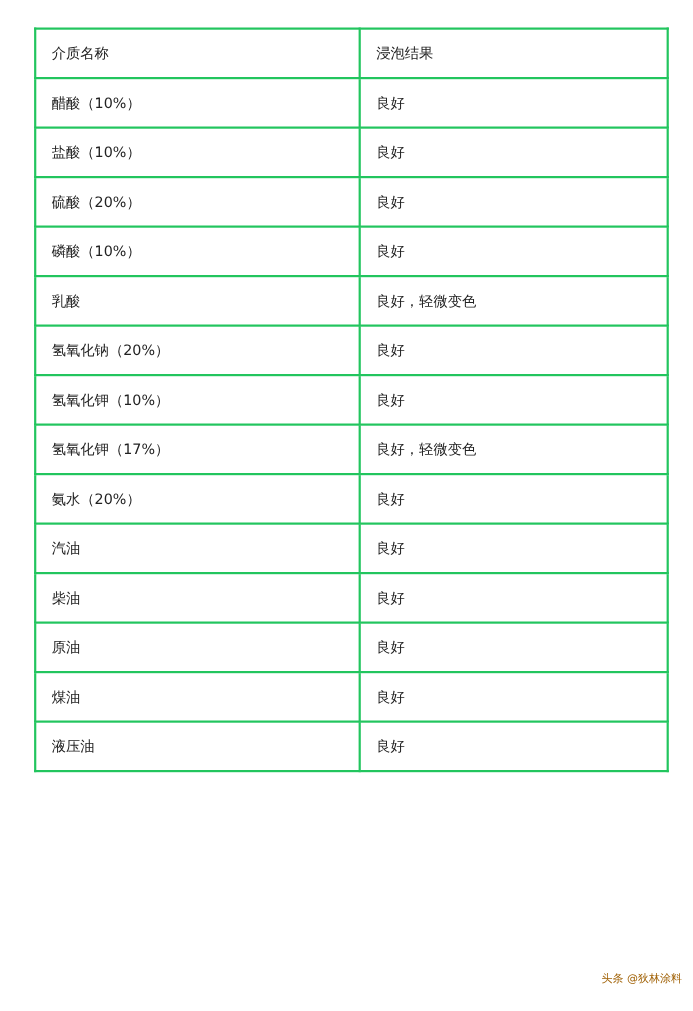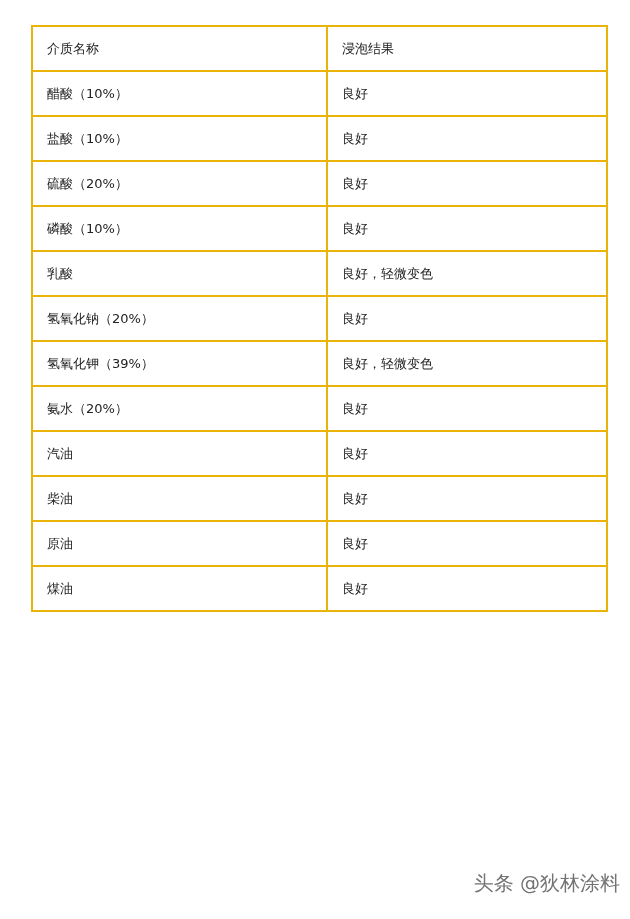--- a/index.html
+++ b/index.html
@@ -17,35 +17,35 @@
     }
     .doc-table {
       position: absolute;
       left: 31px;
       top: 25px;
       width: 575px;
       border-collapse: collapse;
       table-layout: fixed;
     }
     .doc-table td {
-      border: 2px solid #eab308;
+      border: 2px solid #22c55e;
       height: 43px;
       padding: 0 0 0 14px;
       font-size: 13px;
       vertical-align: middle;
       white-space: nowrap;
     }
     .doc-table col.c1 { width: 295px; }
     .doc-table col.c2 { width: 280px; }
     .watermark {
       position: absolute;
       right: 10px;
       bottom: 22px;
-      font-size: 20px;
-      color: #737373;
+      font-size: 10px;
+      color: #a16207;
       text-shadow: 0 0 2px #ffffff, 0 0 2px #ffffff;
       letter-spacing: 0px;
     }
   </style>
 </head>
 <body>
 
 <table class="doc-table">
   <colgroup>
       <col class="c1">
@@ -74,21 +74,25 @@
     </tr>
     <tr>
       <td>乳酸</td>
       <td>良好，轻微变色</td>
     </tr>
     <tr>
       <td>氢氧化钠（20%）</td>
       <td>良好</td>
     </tr>
     <tr>
-      <td>氢氧化钾（39%）</td>
+      <td>氢氧化钾（10%）</td>
+      <td>良好</td>
+    </tr>
+    <tr>
+      <td>氢氧化钾（17%）</td>
       <td>良好，轻微变色</td>
     </tr>
     <tr>
       <td>氨水（20%）</td>
       <td>良好</td>
     </tr>
     <tr>
       <td>汽油</td>
       <td>良好</td>
     </tr>
@@ -97,16 +101,20 @@
       <td>良好</td>
     </tr>
     <tr>
       <td>原油</td>
       <td>良好</td>
     </tr>
     <tr>
       <td>煤油</td>
       <td>良好</td>
     </tr>
+    <tr>
+      <td>液压油</td>
+      <td>良好</td>
+    </tr>
   </tbody>
 </table>
 
 <div class="watermark">头条 @狄林涂料</div>
 
 </body></html>

